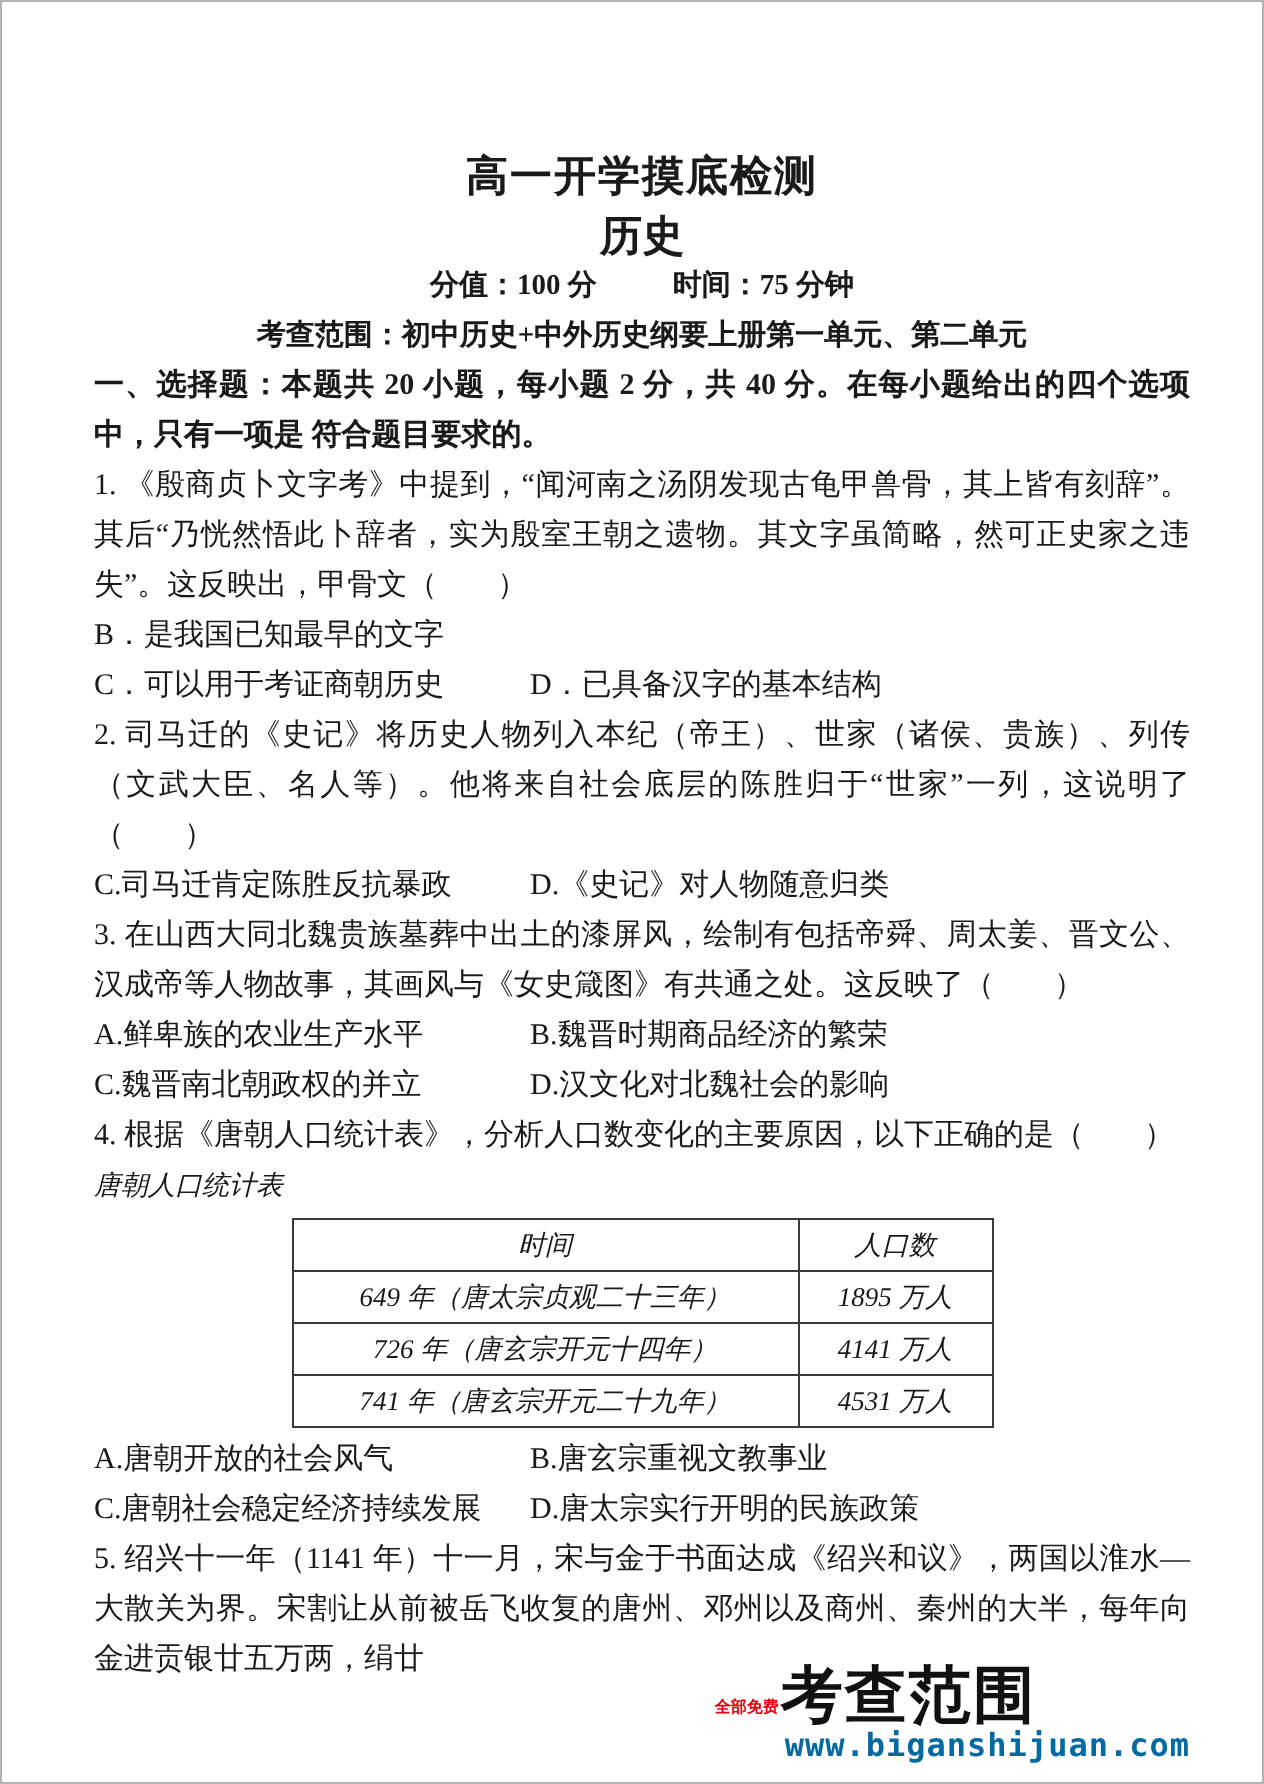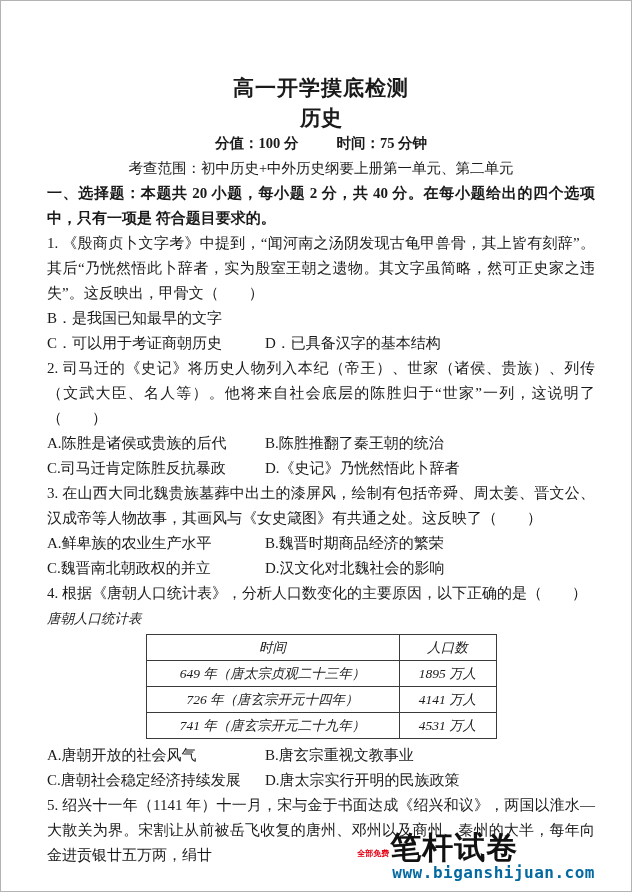--- a/index.html
+++ b/index.html
@@ -45,21 +45,21 @@
     font-weight: bold;
   }
   .meta-gap {
     display: inline-block;
     width: 38px;
   }
   .scope-line {
     text-align: center;
     font-size: 14.5px;
     line-height: 25px;
-    font-weight: normal;
+    font-weight: bold;
   }
   .section-instructions {
     margin: 0;
     font-size: 15px;
     line-height: 25px;
     font-weight: bold;
     text-align: justify;
   }
   .stem {
     margin: 0;
@@ -165,26 +165,22 @@
       </div>
       <div class="opt-row">
         <span class="opt-a">C．可以用于考证商朝历史</span>
         <span class="opt-b">D．已具备汉字的基本结构</span>
       </div>
     </div>
 
     <div>
       <p class="stem">2. 司马迁的《史记》将历史人物列入本纪（帝王）、世家（诸侯、贵族）、列传（文武大臣、名人等）。他将来自社会底层的陈胜归于“世家”一列，这说明了（　　）</p>
       <div class="opt-row">
-        <span class="opt-a">A.陈胜是诸侯或贵族的后代</span>
-        <span class="opt-b">B.陈胜推翻了秦王朝的统治</span>
-      </div>
-      <div class="opt-row">
         <span class="opt-a">C.司马迁肯定陈胜反抗暴政</span>
-        <span class="opt-b">D.《史记》乃恍然悟此卜辞者</span>
+        <span class="opt-b">D.《史记》对人物随意归类</span>
       </div>
     </div>
 
     <div>
       <p class="stem">3. 在山西大同北魏贵族墓葬中出土的漆屏风，绘制有包括帝舜、周太姜、晋文公、汉成帝等人物故事，其画风与《女史箴图》有共通之处。这反映了（　　）</p>
       <div class="opt-row">
         <span class="opt-a">A.鲜卑族的农业生产水平</span>
         <span class="opt-b">B.魏晋时期商品经济的繁荣</span>
       </div>
       <div class="opt-row">
@@ -230,17 +226,17 @@
 
     <div>
       <p class="stem">5. 绍兴十一年（1141 年）十一月，宋与金于书面达成《绍兴和议》，两国以淮水—大散关为界。宋割让从前被岳飞收复的唐州、邓州以及商州、秦州的大半，每年向金进贡银廿五万两，绢廿</p>
     </div>
 
   </div>
 
   <div class="logo">
     <div class="logo-top">
       <span class="free-badge">全部免费</span>
-      <span class="brand-name">笔杆试卷</span>
+      <span class="brand-name">考查范围</span>
     </div>
     <div class="site-url">www.biganshijuan.com</div>
   </div>
 </div>
 
 </body></html>

